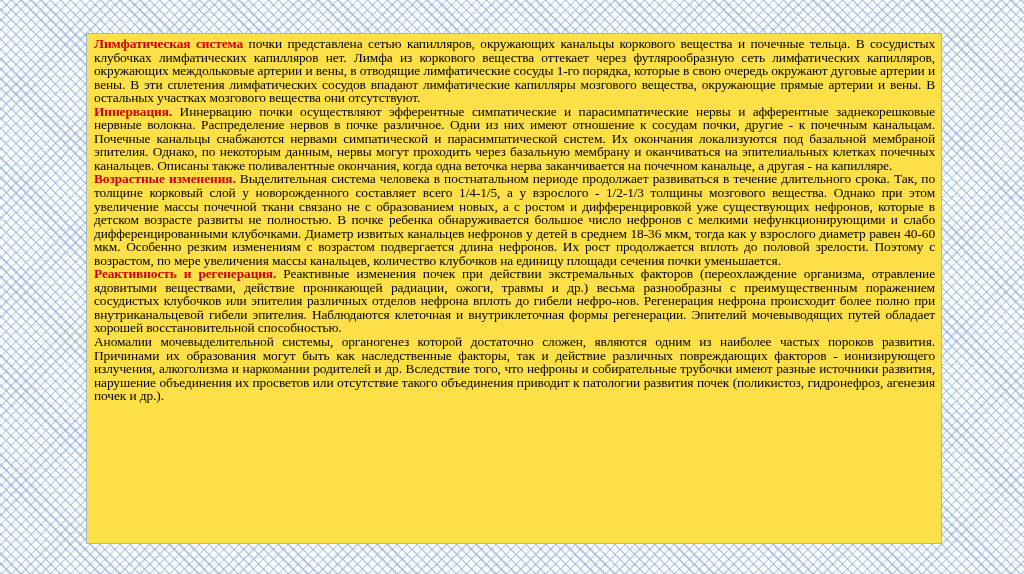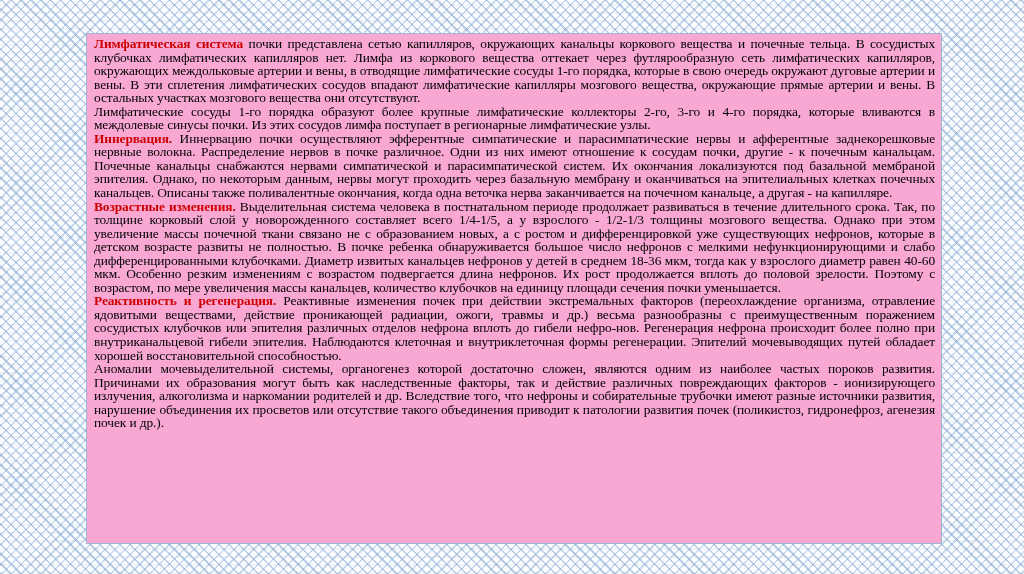--- a/index.html
+++ b/index.html
@@ -23,21 +23,21 @@
     width: 1024px;
     height: 574px;
   }
   .text-card {
     position: absolute;
     left: 86px;
     top: 33px;
     width: 856px;
     height: 511px;
     box-sizing: border-box;
-    background: #f9a8d4;
+    background: #fde047;
     border: 1px solid #9db6d6;
     padding: 3px 6px 4px 7px;
     overflow: hidden;
   }
   .doc-text {
     font-size: 13.4px;
     line-height: 13.55px;
     color: #000000;
     text-align: justify;
     letter-spacing: -0.1px;
@@ -50,20 +50,19 @@
     font-weight: bold;
   }
 </style>
 </head>
 <body>
 
 <div class="slide">
   <div class="text-card">
     <div class="doc-text" id="doc-text">
         <p><span class="para-lead">Лимфатическая система</span> <span>почки представлена сетью капилляров, окружающих канальцы коркового вещества и почечные тельца. В сосудистых клубочках лимфатических капилляров нет. Лимфа из коркового вещества оттекает через футлярообразную сеть лимфатических капилляров, окружающих междольковые артерии и вены, в отводящие лимфатические сосуды 1-го порядка, которые в свою очередь окружают дуговые артерии и вены. В эти сплетения лимфатических сосудов впадают лимфатические капилляры мозгового вещества, окружающие прямые артерии и вены. В остальных участках мозгового вещества они отсутствуют.</span></p>
-        <p><span>Лимфатические сосуды 1-го порядка образуют более крупные лимфатические коллекторы 2-го, 3-го и 4-го порядка, которые вливаются в междолевые синусы почки. Из этих сосудов лимфа поступает в регионарные лимфатические узлы.</span></p>
         <p><span class="para-lead">Иннервация.</span> <span>Иннервацию почки осуществляют эфферентные симпатические и парасимпатические нервы и афферентные заднекорешковые нервные волокна. Распределение нервов в почке различное. Одни из них имеют отношение к сосудам почки, другие - к почечным канальцам. Почечные канальцы снабжаются нервами симпатической и парасимпатической систем. Их окончания локализуются под базальной мембраной эпителия. Однако, по некоторым данным, нервы могут проходить через базальную мембрану и оканчиваться на эпителиальных клетках почечных канальцев. Описаны также поливалентные окончания, когда одна веточка нерва заканчивается на почечном канальце, а другая - на капилляре.</span></p>
         <p><span class="para-lead">Возрастные изменения.</span> <span>Выделительная система человека в постнатальном периоде продолжает развиваться в течение длительного срока. Так, по толщине корковый слой у новорожденного составляет всего 1/4-1/5, а у взрослого - 1/2-1/3 толщины мозгового вещества. Однако при этом увеличение массы почечной ткани связано не с образованием новых, а с ростом и дифференцировкой уже существующих нефронов, которые в детском возрасте развиты не полностью. В почке ребенка обнаруживается большое число нефронов с мелкими нефункционирующими и слабо дифференцированными клубочками. Диаметр извитых канальцев нефронов у детей в среднем 18-36 мкм, тогда как у взрослого диаметр равен 40-60 мкм. Особенно резким изменениям с возрастом подвергается длина нефронов. Их рост продолжается вплоть до половой зрелости. Поэтому с возрастом, по мере увеличения массы канальцев, количество клубочков на единицу площади сечения почки уменьшается.</span></p>
         <p><span class="para-lead">Реактивность и регенерация.</span> <span>Реактивные изменения почек при действии экстремальных факторов (переохлаждение организма, отравление ядовитыми веществами, действие проникающей радиации, ожоги, травмы и др.) весьма разнообразны с преимущественным поражением сосудистых клубочков или эпителия различных отделов нефрона вплоть до гибели нефро-нов. Регенерация нефрона происходит более полно при внутриканальцевой гибели эпителия. Наблюдаются клеточная и внутриклеточная формы регенерации. Эпителий мочевыводящих путей обладает хорошей восстановительной способностью.</span></p>
         <p><span>Аномалии мочевыделительной системы, органогенез которой достаточно сложен, являются одним из наиболее частых пороков развития. Причинами их образования могут быть как наследственные факторы, так и действие различных повреждающих факторов - ионизирующего излучения, алкоголизма и наркомании родителей и др. Вследствие того, что нефроны и собирательные трубочки имеют разные источники развития, нарушение объединения их просветов или отсутствие такого объединения приводит к патологии развития почек (поликистоз, гидронефроз, агенезия почек и др.).</span></p>
       </div>
   </div>
 </div>
 
 </body></html>

